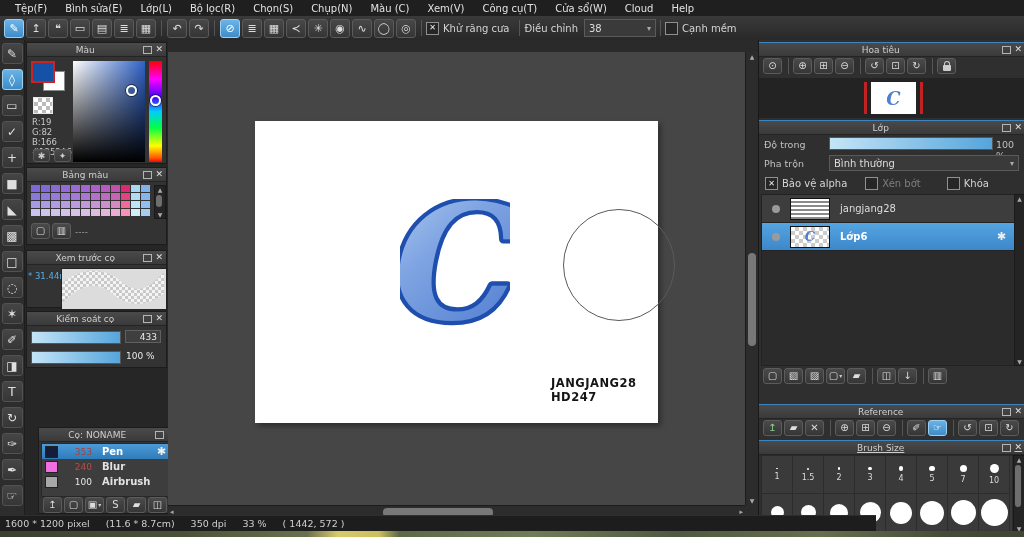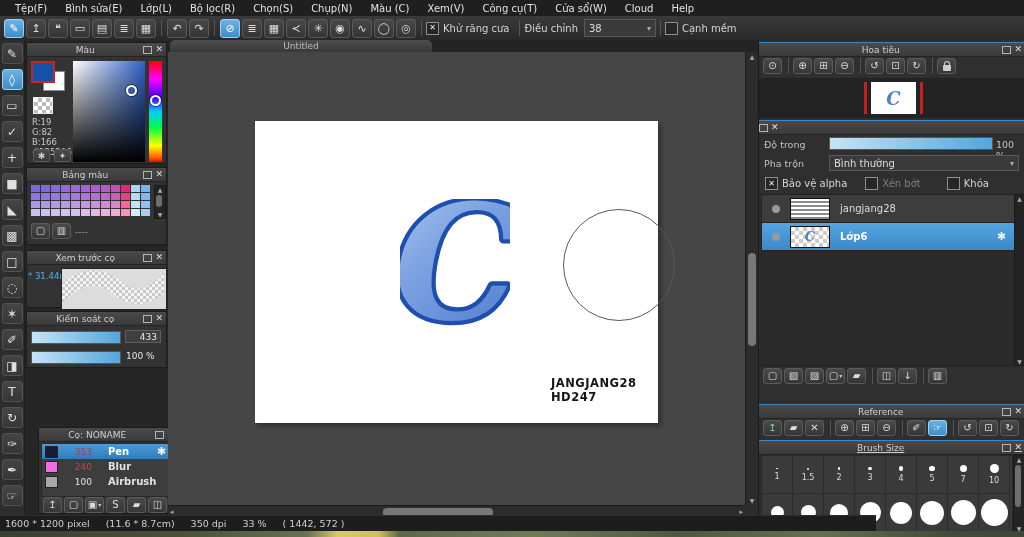--- a/index.html
+++ b/index.html
@@ -82,21 +82,21 @@
   .valbox{position:absolute;width:36px;height:13px;background:#3f3f3f;border:1px solid #606060;
           color:#e8e8e8;font-size:9px;text-align:right;padding-right:3px;line-height:13px;box-sizing:border-box;}
   .valtxt{position:absolute;color:#e8e8e8;font-size:9px;line-height:13px;}
 
   
   .br-list{position:absolute;left:2px;top:15px;width:128px;height:52px;background:#3d3d3d;border:1px solid #282828;}
   .br-row{height:15px;display:flex;align-items:center;padding-left:3px;gap:10px;}
   .br-row.selected{background:linear-gradient(#4d9ad8,#2e7cba);}
   .br-sw{width:11px;height:10px;border:1px solid #222;flex:none;}
   .br-size{width:24px;text-align:right;font-size:9px;flex:none;}
-  .br-name{margin-left:6px;font-size:10px;font-weight:bold;color:#e2e2e2;flex:1;}
+  .br-name{font-size:10px;font-weight:bold;color:#e2e2e2;flex:1;}
   .br-row.selected .br-name{color:#fff;}
   .gear{color:#f0f0f0;font-size:11px;margin-right:4px;line-height:1;}
 
   .icon-row{position:absolute;display:flex;align-items:center;}
   .sm-btn{width:19px;height:16px;margin-right:2px;background:linear-gradient(#4a4a4a,#363636);
           border:1px solid #5c5c5c;border-radius:3px;color:#ddd;font-size:10px;display:inline-flex;
           align-items:center;justify-content:center;line-height:1;position:relative;}
   .sm-btn.selected{background:linear-gradient(#6ab2e6,#3e8cc8);border-color:#9bd0f2;color:#fff;}
   .sm-btn .mini-caret{font-size:6px;color:#ccc;margin-left:1px;}
   .lock-icon{width:8px;height:6px;background:#ccc;border-radius:1px;position:relative;margin-top:3px;}
@@ -483,23 +483,20 @@
           <button class="sm-btn">
             <span>▰</span>
           </button>
           <button class="sm-btn">
             <span>◫</span>
           </button>
         </div>
     </div>
   </div>
 
-  <div class="tabbar">
-    <div class="tab">Untitled</div>
-  </div>
   <div class="viewport">
     <div class="white-canvas">
       <svg style="position:absolute;left:145px;top:78px;" width="110" height="150" viewBox="0 0 100 140">
         <defs>
           <linearGradient id="cg" x1="0" y1="0" x2="0.6" y2="1">
             <stop offset="0" stop-color="#b4d0f2"></stop>
             <stop offset="0.45" stop-color="#7fa4e2"></stop>
             <stop offset="1" stop-color="#5581d2"></stop>
           </linearGradient>
         </defs>
@@ -562,20 +559,21 @@
       </div>
     <div class="nav-content">
       <div class="redline" style="left:105px;"></div>
       <div class="redline" style="left:161px;"></div>
       <div class="nav-thumb">
         <span class="nav-c">C</span>
       </div>
     </div>
 
     <div class="panel-hd rhd accent-hd" style="top:80px;">
+      <span class="t">Lớp</span>
       <span class="pop"></span>
       <span class="x">✕</span>
     </div>
     <span class="lay-label" style="left:5px;top:99px;">Độ trong</span>
     <div class="track" style="left:70px;top:97px;width:162px;">
         <div class="fill" style="width:100%"></div>
       </div>
     <span class="lay-label" style="left:237px;top:99px;">100 %</span>
     <span class="lay-label" style="left:5px;top:118px;">Pha trộn</span>
     <div class="dd" style="position:absolute;left:70px;top:115px;width:190px;box-sizing:border-box;">

